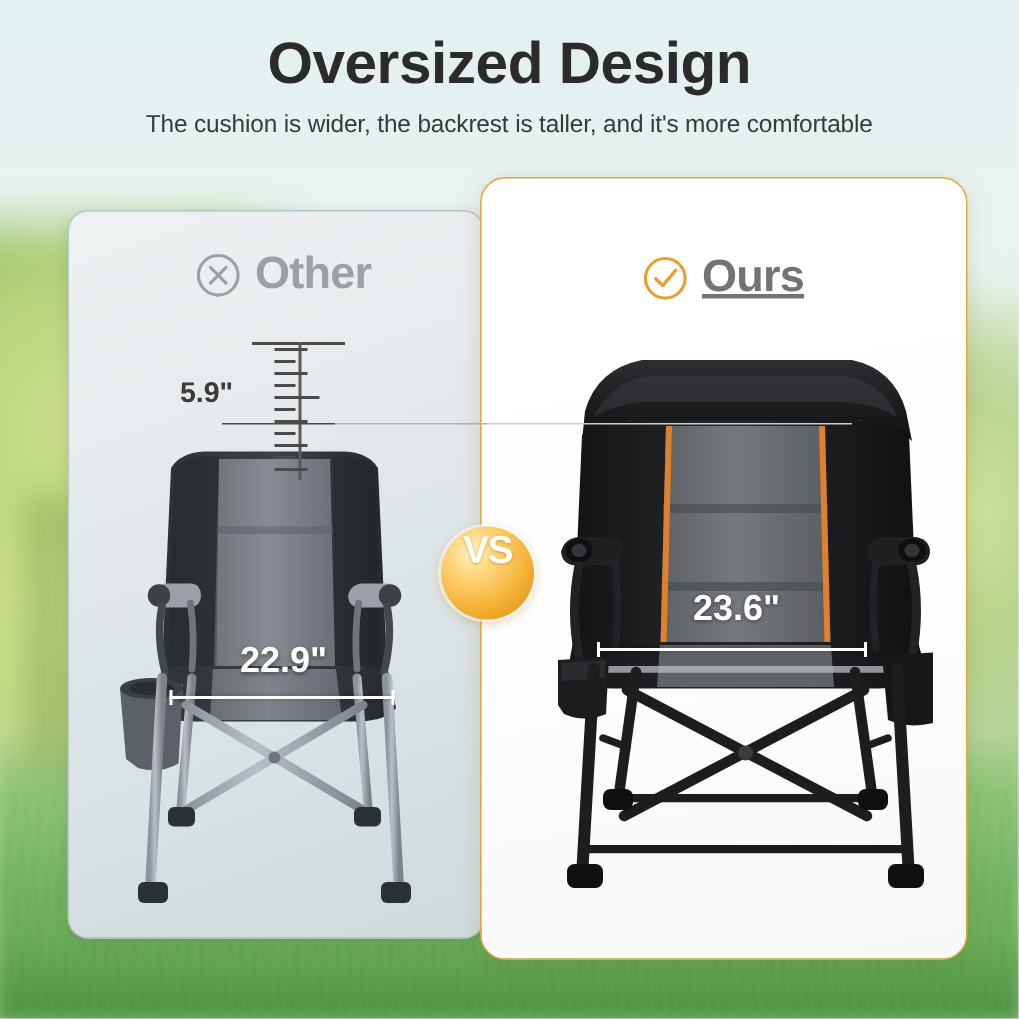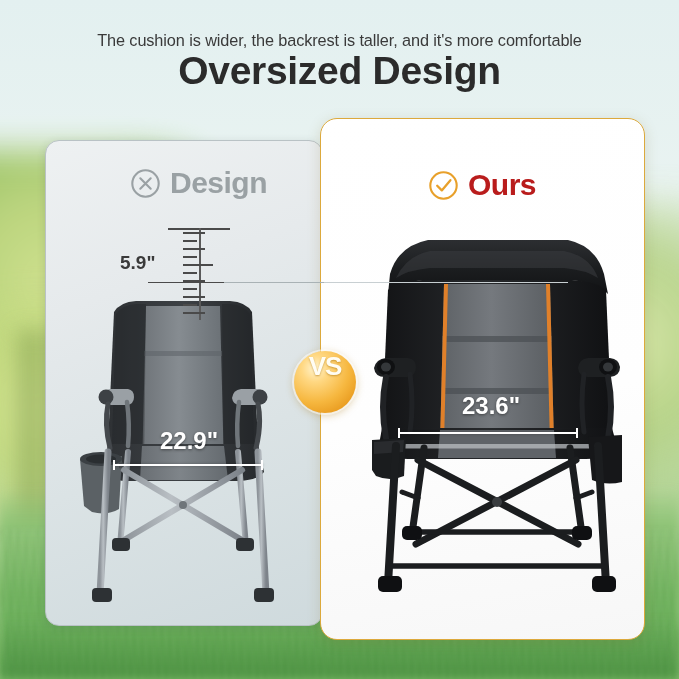--- a/index.html
+++ b/index.html
@@ -80,21 +80,21 @@
     box-shadow:0 3px 14px rgba(120,100,40,.18);
     overflow:hidden; z-index:4;
   }
 
   
   .panel-head { position:absolute; display:flex; align-items:center; gap:9px; }
   #head-other { left:130px; top:166px; z-index:7; }
   #head-ours  { left:428px; top:168px; z-index:7; }
   .head-label { font-size:30px; font-weight:bold; letter-spacing:-.5px; }
   #head-other .head-label { color:#9aa1a4; }
-  #head-ours  .head-label { color:#b91c1c; }
+  #head-ours  .head-label { color:#737373;text-decoration:underline; }
 
   
   #measure-5 {
     position:absolute; left:120px; top:252px; z-index:8;
     font-size:19px; font-weight:bold; color:#3a3a3a;
   }
   #ruler { position:absolute; left:183px; top:228px; width:34px; height:92px; z-index:8; }
   .rule-tick { position:absolute; left:0; height:2px; background:#4a4a4a; }
   .rule-stem { position:absolute; left:16px; top:0; width:1.5px; height:92px; background:#5a5a5a; }
   #ref-line-top {
@@ -150,22 +150,22 @@
   <div class="bg-foliage-l"></div>
   <div class="bg-foliage-l2"></div>
   <div class="bg-trunk"></div>
   <div class="bg-foliage-r"></div>
   <div class="bg-grass"></div>
   <div class="bg-grass-blades"></div>
   <div class="bg-grass-dark"></div>
 </div>
 
 <div id="header">
+  <div id="title">Oversized Design</div>
   <div id="subtitle">The cushion is wider, the backrest is taller, and it's more comfortable</div>
-  <div id="title">Oversized Design</div>
 </div>
 
 <div id="panel-other"></div>
 <div id="panel-ours"></div>
 
 <div class="chair" id="chair-other">
 <svg viewBox="0 0 222 318" xmlns="http://www.w3.org/2000/svg">
   <defs>
     <linearGradient id="oBlack" x1="0" y1="0" x2="1" y2="0">
       <stop offset="0" stop-color="#2e3134"></stop>
@@ -311,21 +311,21 @@
     <rect x="200" y="294" width="20" height="14" rx="5"></rect>
   </g>
 </svg>
 </div>
 
 <div class="panel-head" id="head-other">
   <svg width="31" height="31" viewBox="0 0 31 31">
     <circle cx="15.5" cy="15.5" r="13.2" fill="none" stroke="#9aa1a4" stroke-width="2.1"></circle>
     <path d="M10.3 10.3 L20.7 20.7 M20.7 10.3 L10.3 20.7" stroke="#9aa1a4" stroke-width="2.1" stroke-linecap="round"></path>
   </svg>
-  <span class="head-label">Design</span>
+  <span class="head-label">Other</span>
 </div>
 
 <div class="panel-head" id="head-ours">
   <svg width="31" height="31" viewBox="0 0 31 31">
     <circle cx="15.5" cy="15.5" r="13.2" fill="none" stroke="#e8a02a" stroke-width="2.1"></circle>
     <path d="M9.2 15.8 L13.8 20.4 L22.4 10.2" fill="none" stroke="#e8a02a" stroke-width="2.3" stroke-linecap="round" stroke-linejoin="round"></path>
   </svg>
   <span class="head-label">Ours</span>
 </div>
 

